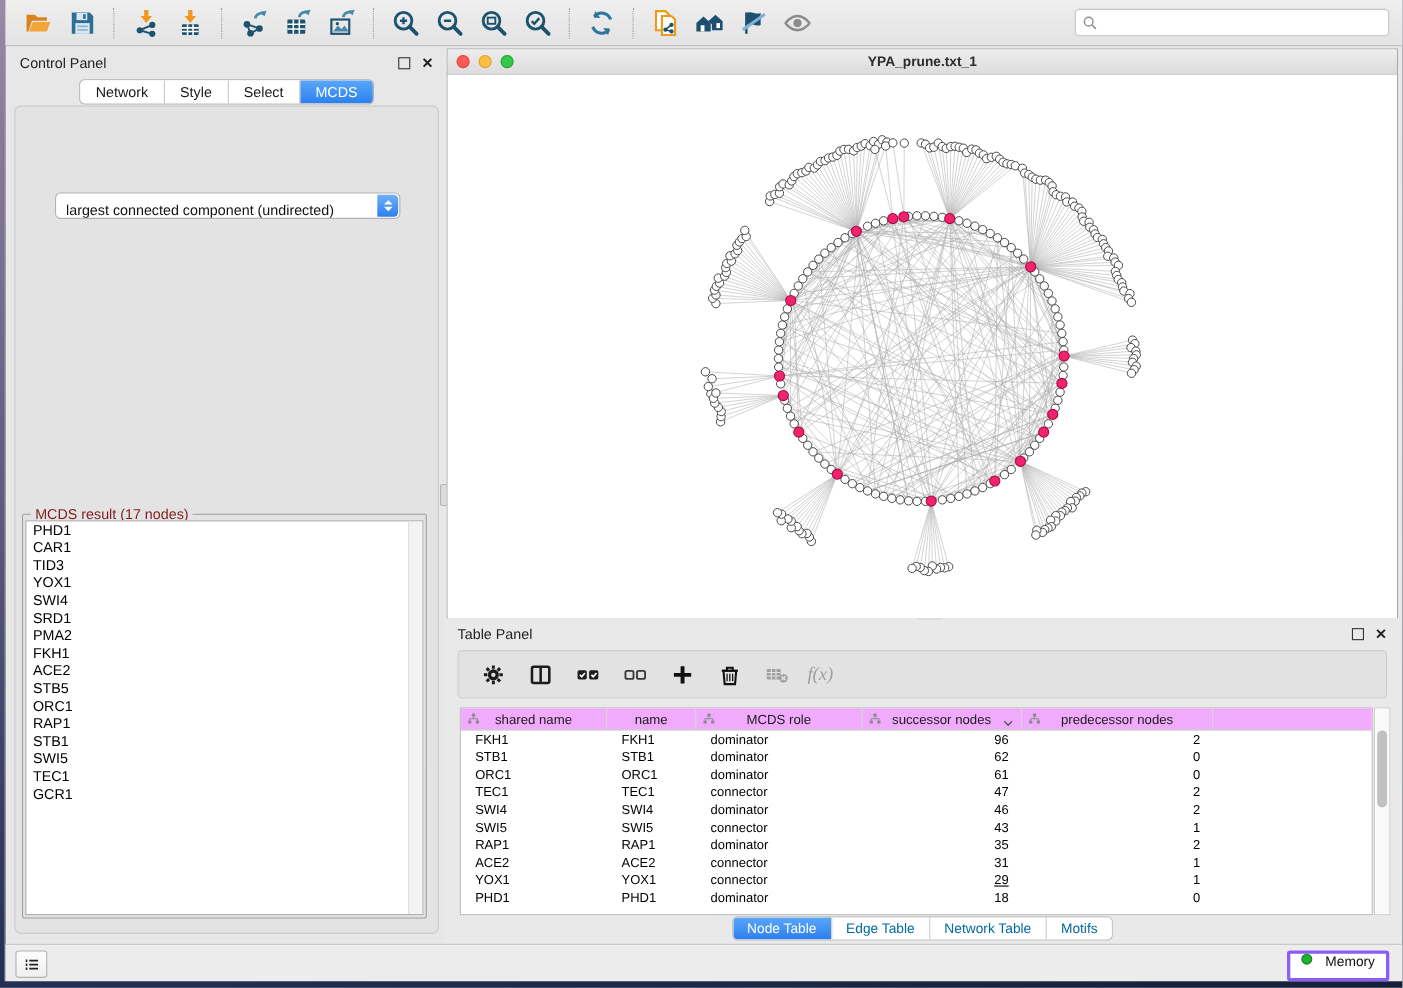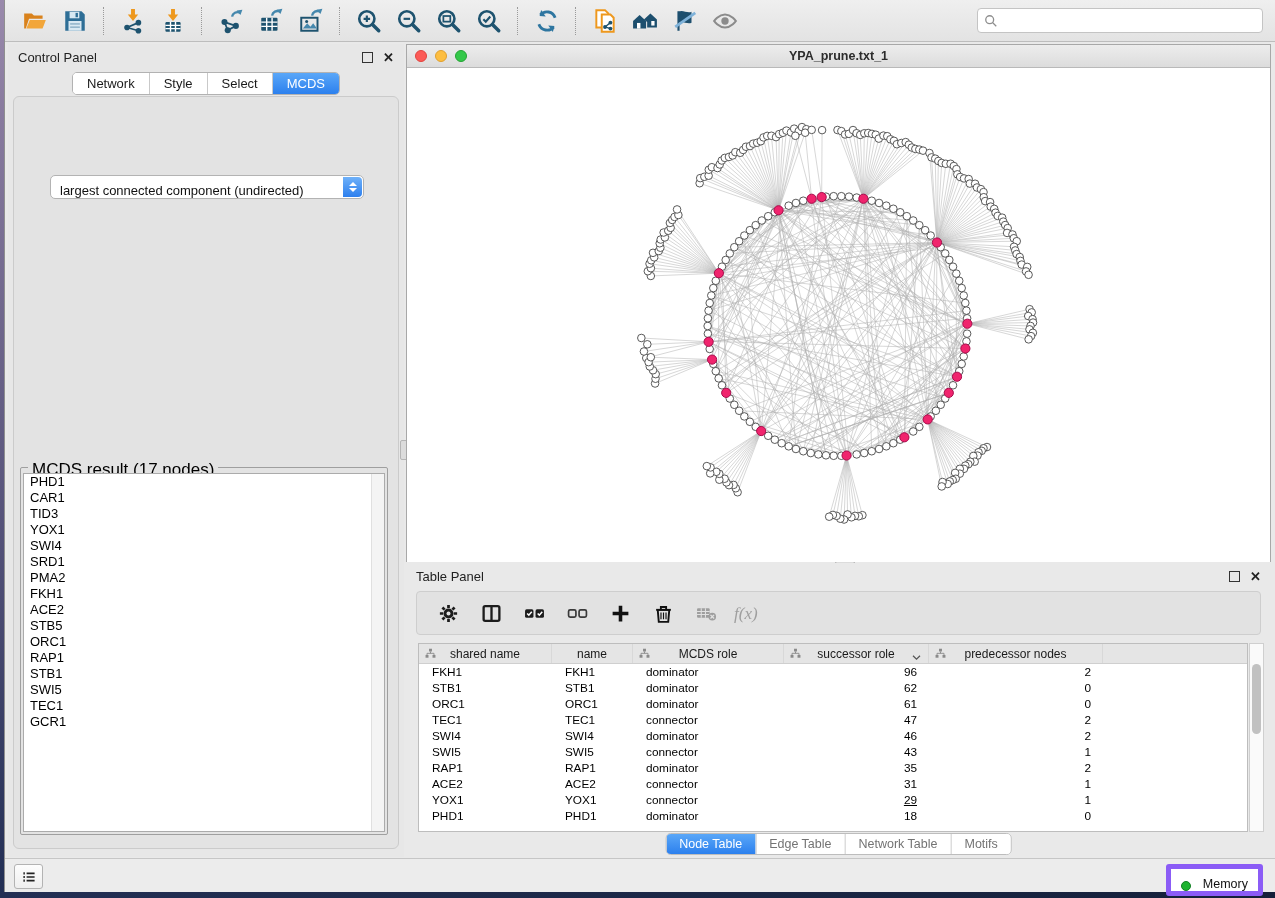--- a/index.html
+++ b/index.html
@@ -42,21 +42,21 @@
   .stepper{position:absolute;right:1px;top:1px;bottom:1px;width:19px;border-radius:0 4px 4px 0;
     background:linear-gradient(#6fb1f9,#2d7fee);display:flex;flex-direction:column;align-items:center;justify-content:center;gap:2px;}
   .stepper i{width:0;height:0;border-left:4px solid transparent;border-right:4px solid transparent;display:block;}
   .stepper i.up{border-bottom:4.5px solid #fff;}
   .stepper i.down{border-top:4.5px solid #fff;}
   .btn-row{position:absolute;top:72px;width:100%;display:flex;justify-content:center;gap:13px;}
   .btn{font-family:"Liberation Sans",sans-serif;font-size:13px;color:#111;background:linear-gradient(#ffffff,#f2f2f2);
     border:1px solid #ad ad;border:1px solid #adadad;border-radius:5px;padding:3px 15px;cursor:default;}
   .btn.focused{box-shadow:0 0 0 3px rgba(110,165,240,.55);border-color:#6d9fe0;}
   .result-group{position:absolute;left:6px;right:10px;top:370px;bottom:13px;border:1px solid #9f9f9f;border-radius:2px;}
-  .legend{position:absolute;top:-8px;left:7px;background:#e3e3e3;padding:0 4px;font-size:17px;color:#000000;}
+  .legend{position:absolute;top:-8px;left:7px;background:#e3e3e3;padding:0 4px;font-size:13px;color:#7f1d1d;}
   .result-list{position:absolute;left:2px;right:2px;top:5px;bottom:2px;background:#fff;border:1px solid #ababab;overflow:hidden;}
   .result-item{font-size:13px;line-height:16px;padding-left:6px;color:#000;}
   .list-scroll{position:absolute;top:0;bottom:0;right:0;width:12px;background:#f4f4f4;border-left:1px solid #e0e0e0;}
 
   
   .net-window{position:absolute;left:401px;top:44px;width:865px;height:518px;background:#fff;border:1px solid #a8a8a8;box-sizing:border-box;}
   .net-titlebar{height:22px;background:linear-gradient(#ededed,#dcdcdc);border-bottom:1px solid #b9b9b9;position:relative;
     display:flex;align-items:center;}
   .traffic{display:flex;gap:8px;padding-left:8px;}
   .light{width:12px;height:12px;border-radius:50%;}
@@ -70,44 +70,44 @@
   .splitter-dot.h{left:830px;top:554px;width:18px;height:8px;}
 
   
   .table-panel{position:absolute;left:401px;top:563px;width:865px;height:294px;background:#e9e9e9;}
   .tp-toolbar{position:absolute;left:10px;right:10px;top:28px;height:44px;background:#e2e2e2;border:1px solid #cecece;
     border-radius:4px;display:flex;align-items:center;gap:17px;padding-left:18px;box-sizing:border-box;}
   .tp-btn{width:26px;height:26px;display:flex;align-items:center;justify-content:center;}
   .tp-btn svg{width:21px;height:21px;}
   .tp-btn.wide svg{width:34px;}
   .tp-table{position:absolute;left:12px;top:80px;width:830px;height:189px;background:#fff;border:1px solid #bdbdbd;box-sizing:border-box;}
-  .t-header{display:flex;height:19px;border-bottom:1px solid #cfcfcf;background:#e5e5e5;}
+  .t-header{display:flex;height:19px;border-bottom:1px solid #cfcfcf;background:#f0abfc;}
   .t-hcell{position:relative;height:100%;border-right:1px solid #d8d8d8;box-sizing:border-box;display:flex;align-items:center;justify-content:center;
     font-size:12px;color:#1a1a1a;}
   .t-hcell .colicon{position:absolute;left:6px;top:4px;}
   .t-hcell .sort{position:absolute;right:7px;top:6px;}
   .t-row{display:flex;height:16px;align-items:center;}
   .t-cell{font-size:11.8px;color:#000;box-sizing:border-box;overflow:hidden;white-space:nowrap;}
   .t-cell.left{text-align:left;padding-left:13px;}
   .t-cell.right{text-align:right;padding-right:12px;}
   .tp-scroll{position:absolute;left:843px;top:80px;width:15px;height:189px;background:#fafafa;border:1px solid #cfcfcf;box-sizing:border-box;}
   .tp-thumb{position:absolute;left:2px;right:2px;top:20px;height:70px;background:#c1c1c1;border-radius:6px;}
   .tp-tabs{position:absolute;top:270px;left:50%;transform:translateX(-50%);display:inline-flex;background:#fff;
     border:1px solid #bdbdbd;border-radius:5px;overflow:hidden;}
-  .tp-tab{padding:3px 13px;font-size:12.5px;color:#737373;border-left:1px solid #ccc;background:#fff;white-space:nowrap;}
+  .tp-tab{padding:3px 13px;font-size:12.5px;color:#0369a1;border-left:1px solid #ccc;background:#fff;white-space:nowrap;}
   .tp-tab:first-child{border-left:none;}
   .tp-tab.active{background:linear-gradient(#5aa7f8,#2c80ee);color:#fff;}
 
   
   .status-bar{position:absolute;left:0;right:0;top:858px;height:33px;background:#ececec;border-top:1px solid #c6c6c6;}
   .list-btn{position:absolute;left:9px;top:5px;width:27px;height:23px;background:linear-gradient(#fdfdfd,#efefef);
     border:1px solid #b3b3b3;border-radius:3px;display:flex;align-items:center;justify-content:center;}
   .list-btn svg{width:16px;height:16px;}
-  .memory-btn{position:absolute;right:12px;top:5px;height:22px;background:#fff;border:5px solid #8b5cf6;border-radius:3px;
-    display:flex;align-items:flex-end;gap:12px;padding:0 10px;font-size:12.5px;color:#111;}
+  .memory-btn{position:absolute;right:12px;top:5px;height:22px;background:#fff;border:3px solid #8b5cf6;border-radius:3px;
+    display:flex;align-items:flex-start;gap:12px;padding:0 10px;font-size:12.5px;color:#111;}
   .mem-dot{width:10px;height:10px;border-radius:50%;background:#1db32f;border:1px solid #128023;box-sizing:border-box;}
 </style>
 </head>
 <body>
 
 <div class="app">
 
   <div class="main-toolbar" id="mainToolbar">
       <div class="tb-btn">
         <span style="display: flex;">
@@ -1165,21 +1165,21 @@
               </svg></span>
             <span>MCDS role</span>
           </div>
           <div class="t-hcell" style="width: 145px;">
             <span class="colicon"><svg width="11" height="11" viewBox="0 0 12 12" fill="none">
                 <rect x="4.4" y="0.8" width="3.2" height="3" fill="#8a8a8a"></rect>
                 <rect x="0.6" y="7.6" width="3.2" height="3" fill="#8a8a8a"></rect>
                 <rect x="8.2" y="7.6" width="3.2" height="3" fill="#8a8a8a"></rect>
                 <path d="M6 3.8v2M2.2 7.6V5.8h7.6v1.8" stroke="#8a8a8a" stroke-width="1"></path>
               </svg></span>
-            <span>successor role</span>
+            <span>successor nodes</span>
             <span class="sort"><svg width="9" height="7" viewBox="0 0 10 8" fill="none">
                 <path d="M1 2l4 4 4-4" stroke="#555" stroke-width="1.4"></path>
               </svg></span>
           </div>
           <div class="t-hcell" style="width: 174px;">
             <span class="colicon"><svg width="11" height="11" viewBox="0 0 12 12" fill="none">
                 <rect x="4.4" y="0.8" width="3.2" height="3" fill="#8a8a8a"></rect>
                 <rect x="0.6" y="7.6" width="3.2" height="3" fill="#8a8a8a"></rect>
                 <rect x="8.2" y="7.6" width="3.2" height="3" fill="#8a8a8a"></rect>
                 <path d="M6 3.8v2M2.2 7.6V5.8h7.6v1.8" stroke="#8a8a8a" stroke-width="1"></path>

